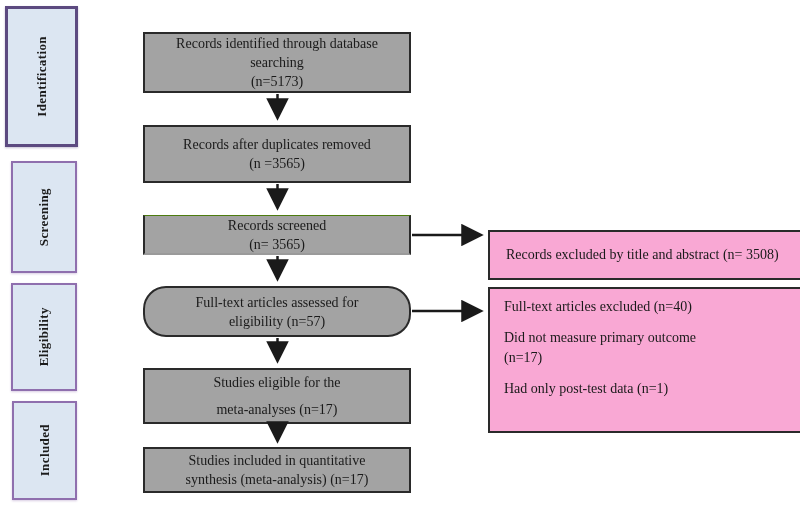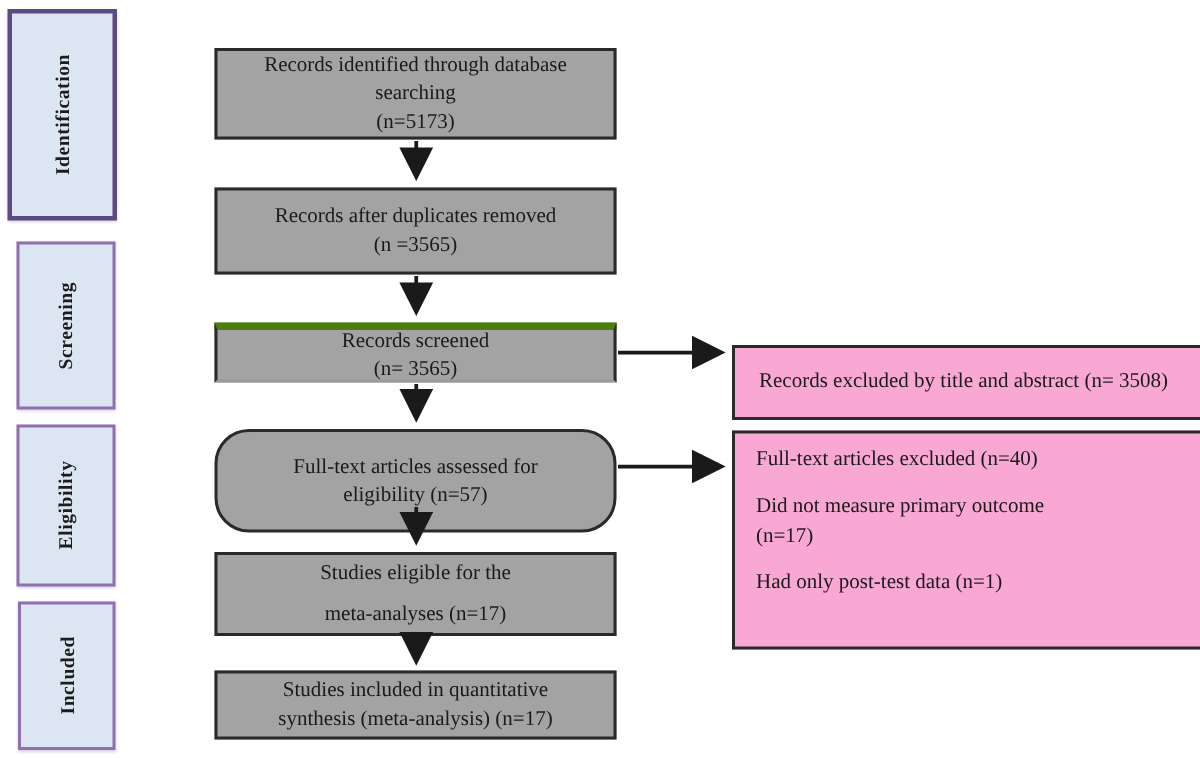--- a/index.html
+++ b/index.html
@@ -66,22 +66,22 @@
   }
   .box-text {
     white-space: pre-line;
     font-size: 14px;
     line-height: 19px;
     color: #1a1a1a;
   }
   .fb-1 { top: 32px;  height: 61px; }
   .fb-2 { top: 125px; height: 58px; }
   .fb-3 { top: 215px; height: 40px;
-          border-top: 5px solid #4d7c0f; border-bottom: 2px solid #9a9a9a; }
-  .fb-4 { top: 286px; height: 69px; border-radius: 23px; }
+          border-top: 1px solid #4d7c0f; border-bottom: 2px solid #9a9a9a; }
+  .fb-4 { top: 286px; height: 51px; border-radius: 23px; }
   .fb-5 { top: 368px; height: 56px; }
   .fb-5 .box-text { line-height: 27px; }
   .fb-6 { top: 447px; height: 46px; }
 
   
   .right-box {
     position: absolute;
     left: 488px;
     width: 364px;
     background: #f9a8d4;

